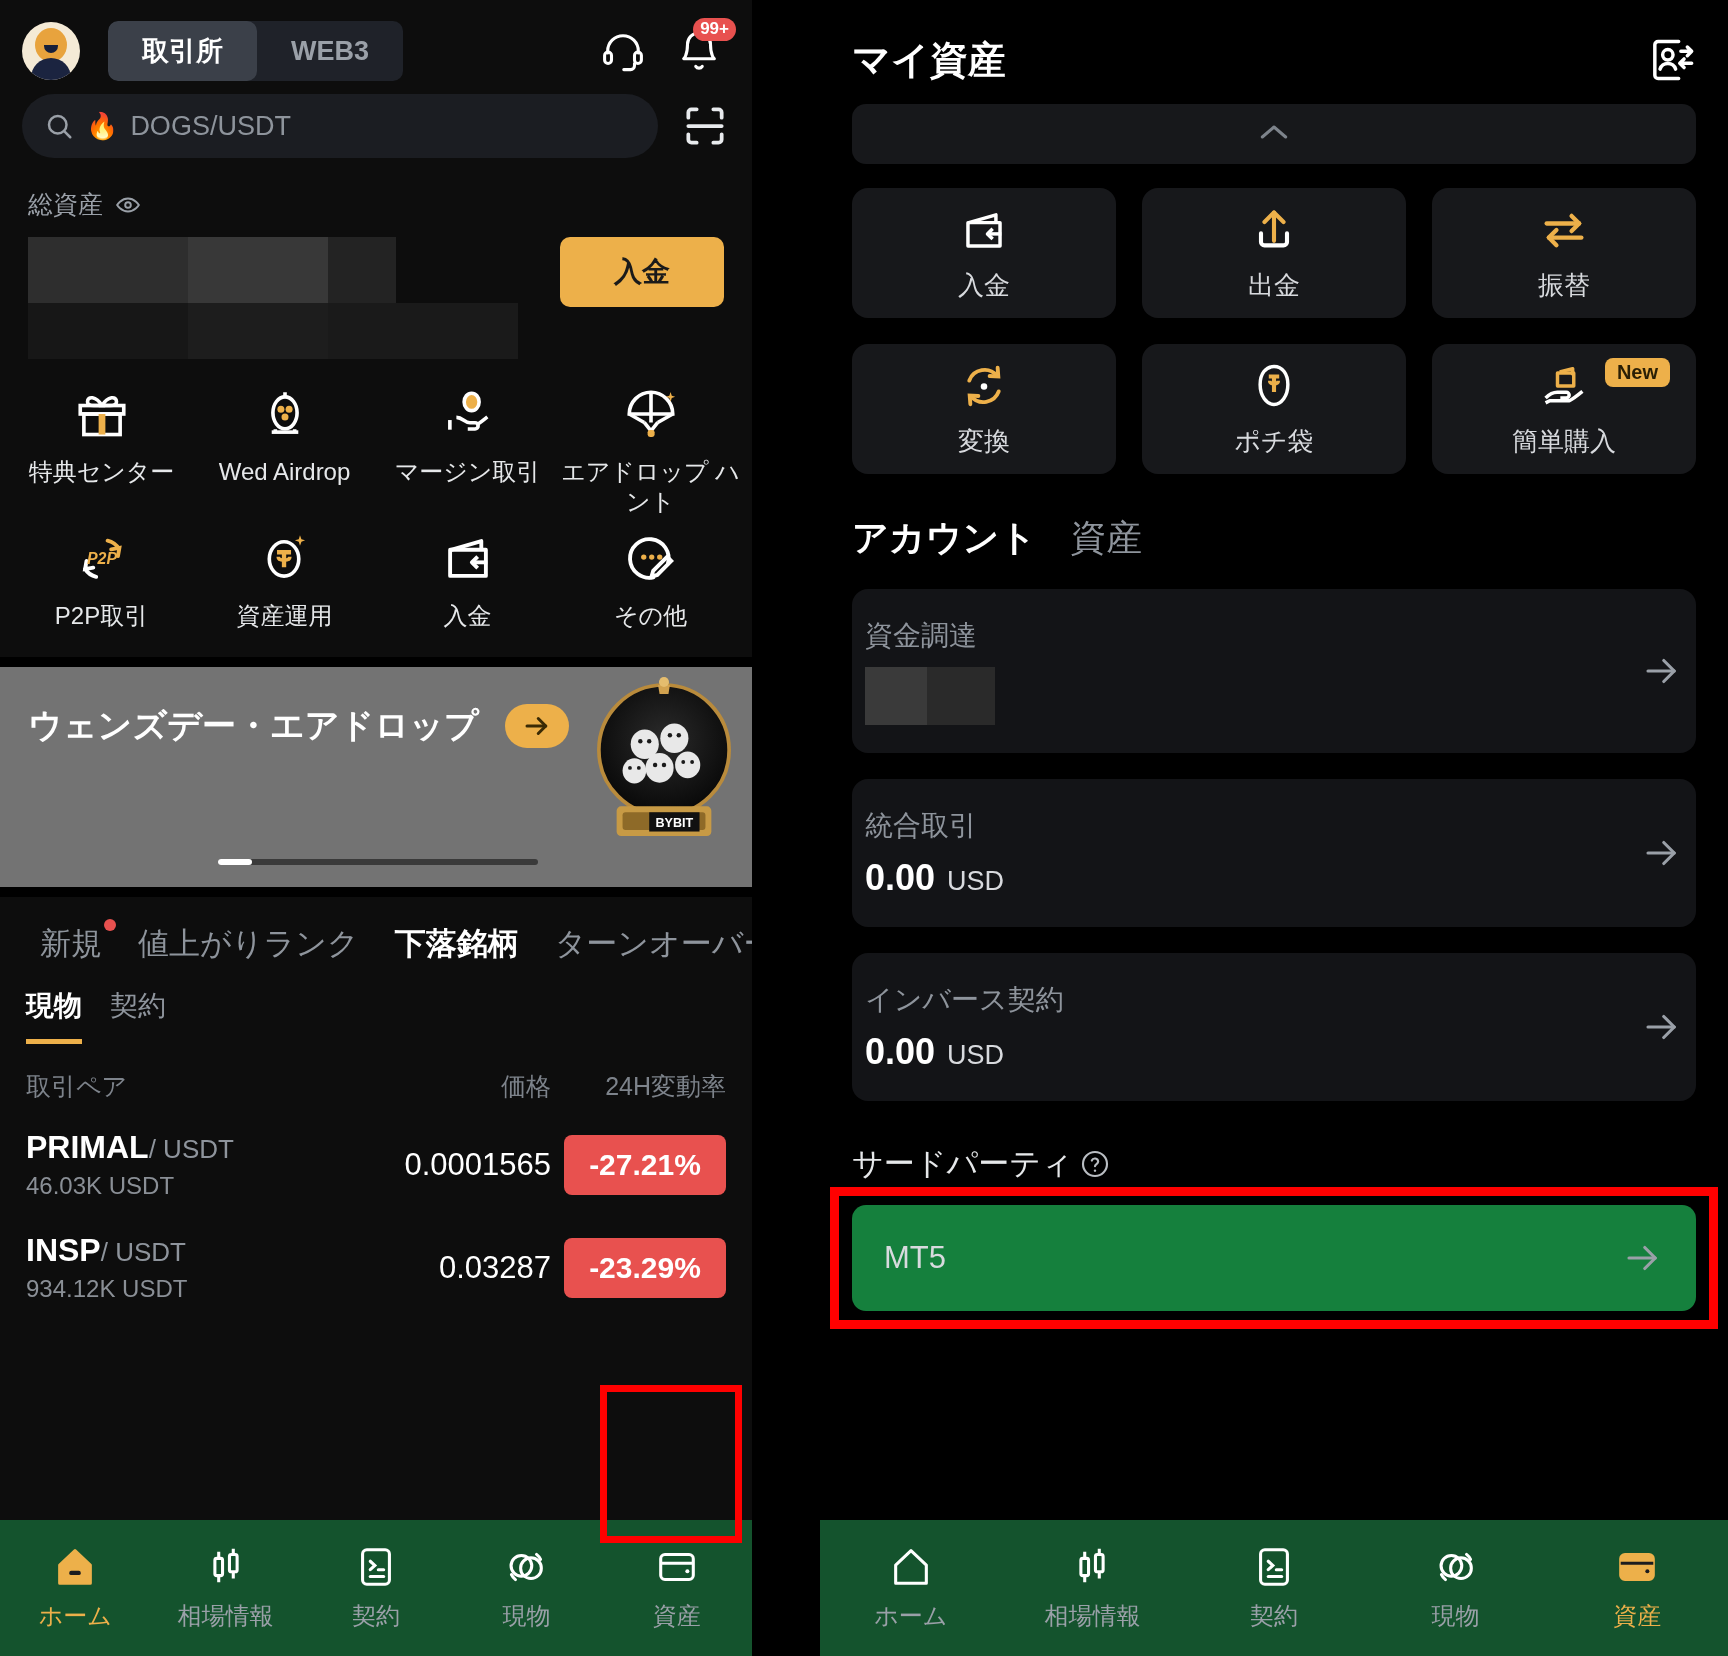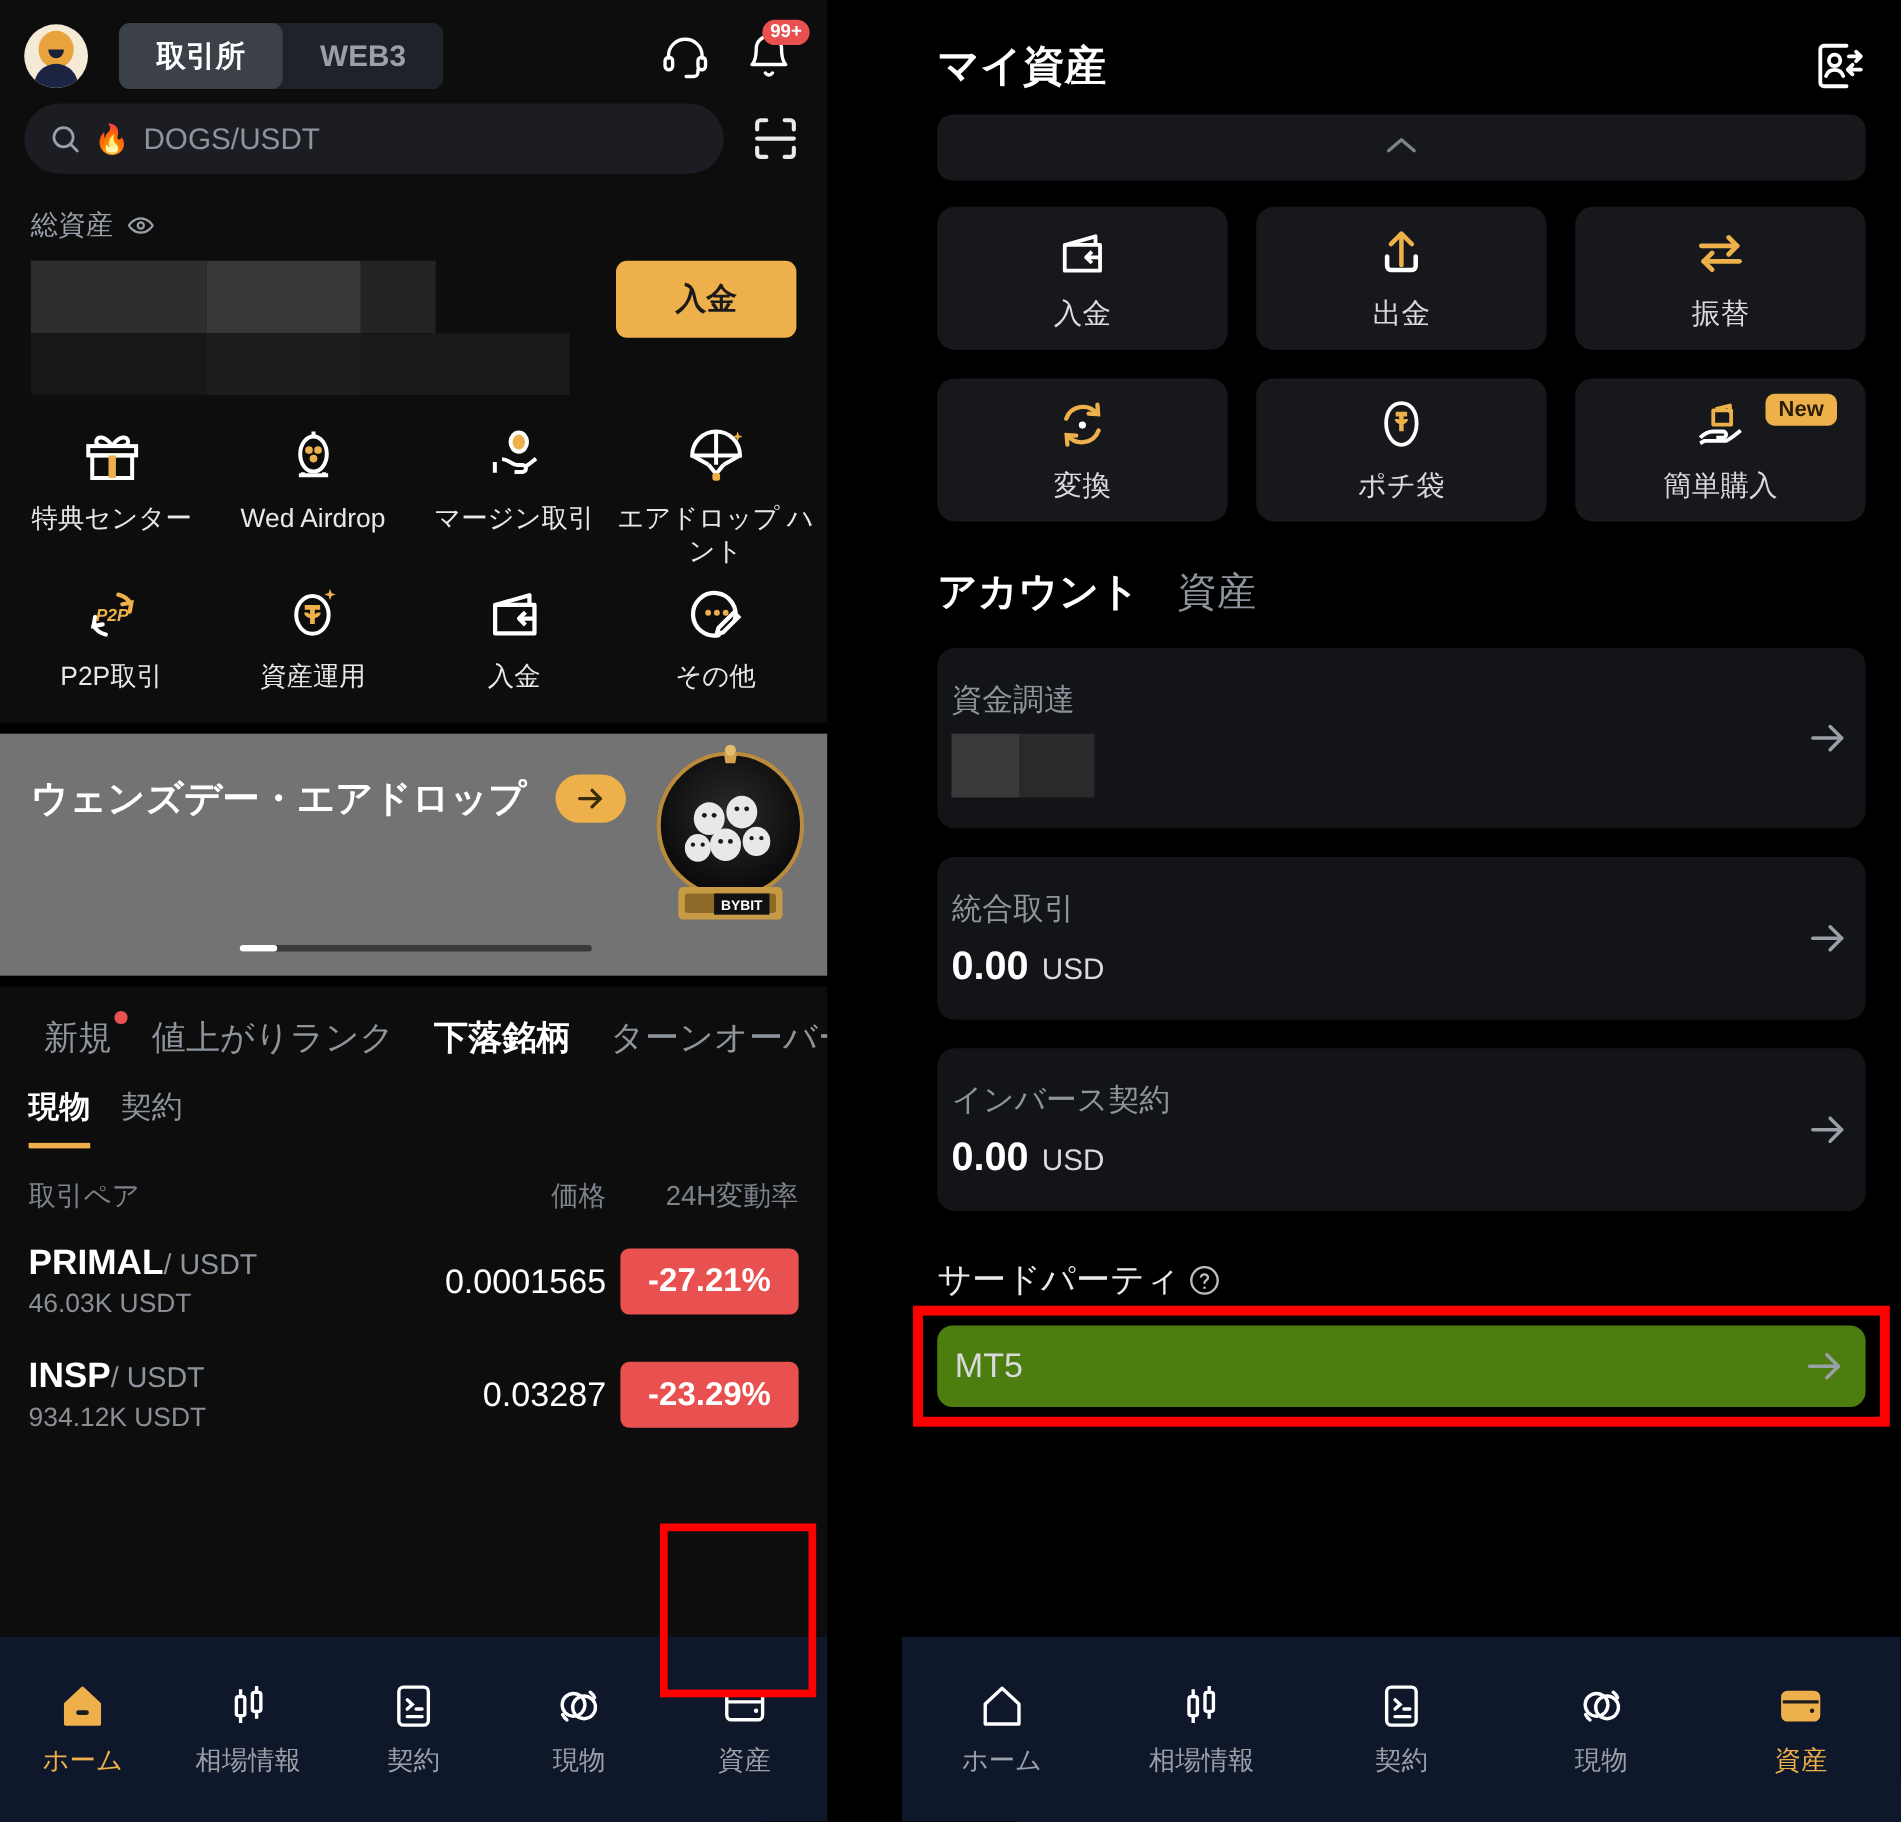--- a/index.html
+++ b/index.html
@@ -115,21 +115,21 @@
   .pairline{ font-size:32px; color:#fff; font-weight:bold; }
   .pairline span{ color:#8e949c; font-weight:normal; font-size:26px; }
   .vol{ color:#8a8f96; font-size:24px; margin-top:6px; }
   .price{ width:210px; text-align:right; color:#fff; font-size:31px; }
   .chg{
     width:162px; margin-left:13px; text-align:center; background:#e8514f; color:#fff;
     font-size:30px; font-weight:bold; border-radius:8px; padding:13px 0;
   }
 
   
-  .bnav{ display:flex; height:168px; background:#0f172a; align-items:center;text-align:right; }
+  .bnav{ display:flex; height:136px; background:#14532d; align-items:center;text-align:right; }
   .bi{ flex:1; display:flex; flex-direction:column; align-items:center; gap:10px; cursor:pointer; }
   .bi .ic{ width:46px; height:46px; }
   .bi .lb{ font-size:24px; color:#9aa0a8; }
   .bi.active .lb{ color:#edb04a; }
 
   .hl-left{
     position:absolute; left:600px; top:1385px; width:142px; height:158px;
     border:7px solid #ff0000; pointer-events:none; z-index:40;
   }
 
@@ -173,21 +173,21 @@
   .blur2 i{ position:absolute; top:0; height:58px; }
   .blur2 .x1{ left:0; width:62px; background:#3a3a3a; }
   .blur2 .x2{ left:62px; width:68px; background:#2a2a2a; }
 
   .thirdp{ display:flex; align-items:center; gap:6px; padding:42px 32px 0 32px; }
   .thirdp .t{ color:#e6e8ea; font-size:31px; }
   .thirdp .qm{ width:32px; height:32px; color:#b9bdc2; }
 
   .mt5wrap{ position:relative; margin:20px 32px 0 32px; }
   .mt5{
-    background:#4d7c0f; border-radius:14px; padding:16px; display:flex; align-items:center; cursor:pointer;
+    background:#15803d; border-radius:14px; padding:32px; display:flex; align-items:center; cursor:pointer;
   }
   .mt5 .nm{ color:#d8dade; font-size:31px; flex:1; }
   .mt5 .arrow{ width:42px; height:42px; color:#9aa0a8; }
   .hl-mt5{
     position:absolute; left:-22px; top:-18px; right:-22px; bottom:-18px;
     border:9px solid #ff0000; pointer-events:none;
   }
 
   .r-spacer{ flex:1; }
 </style>

